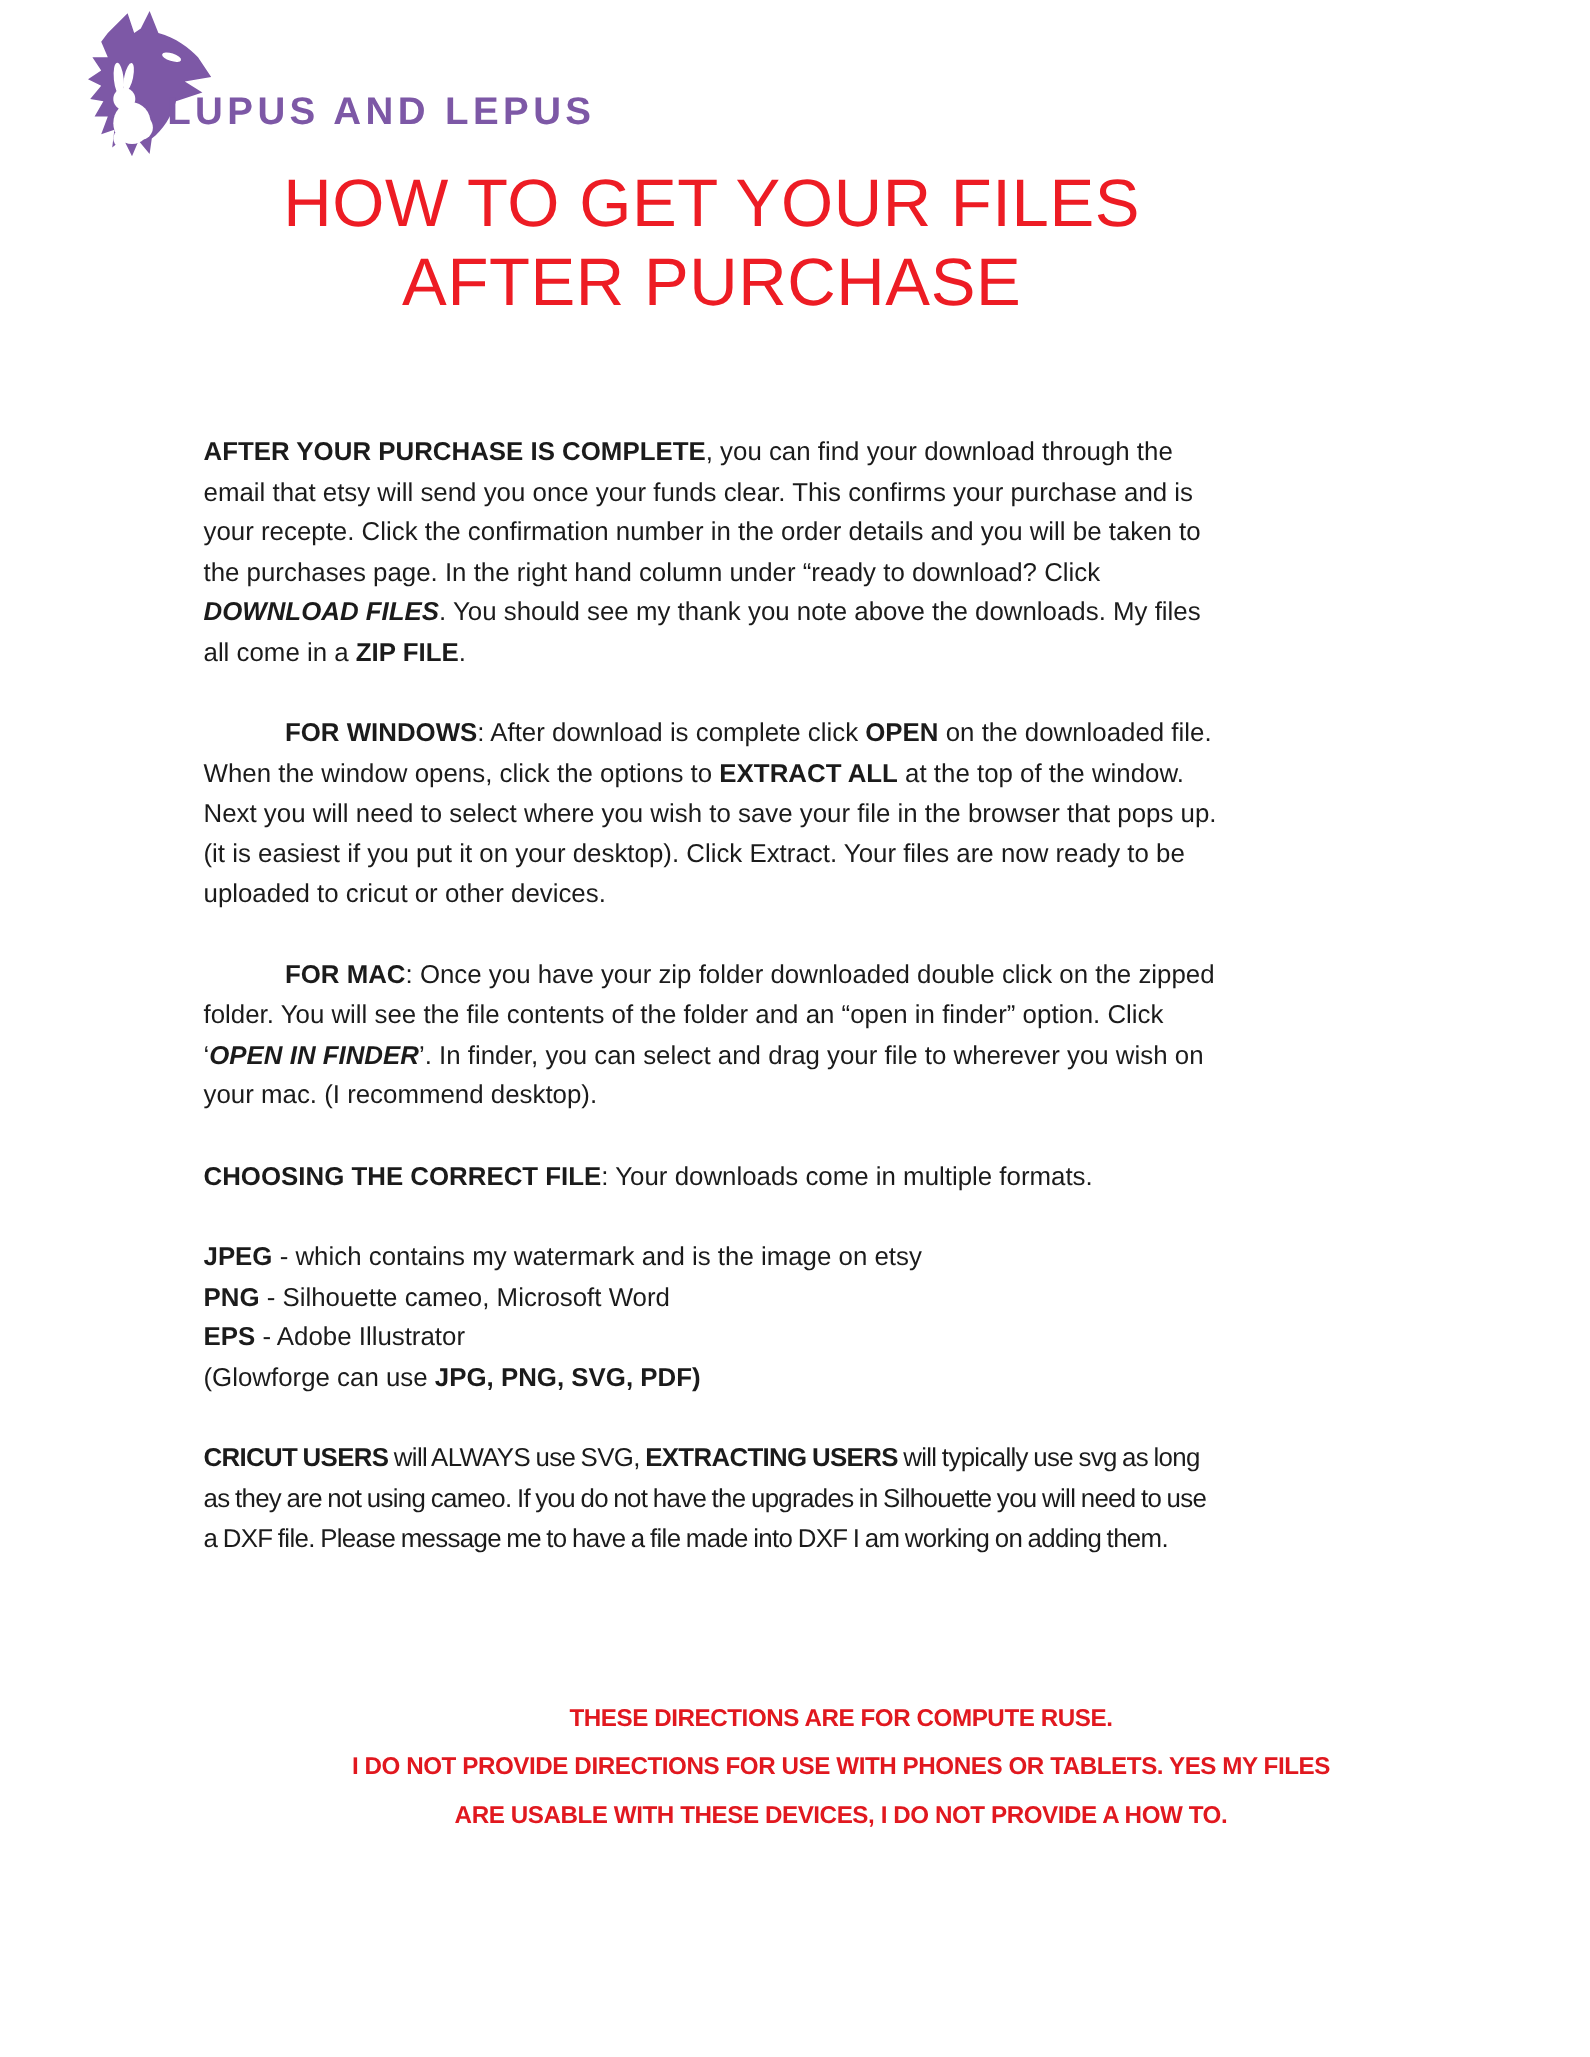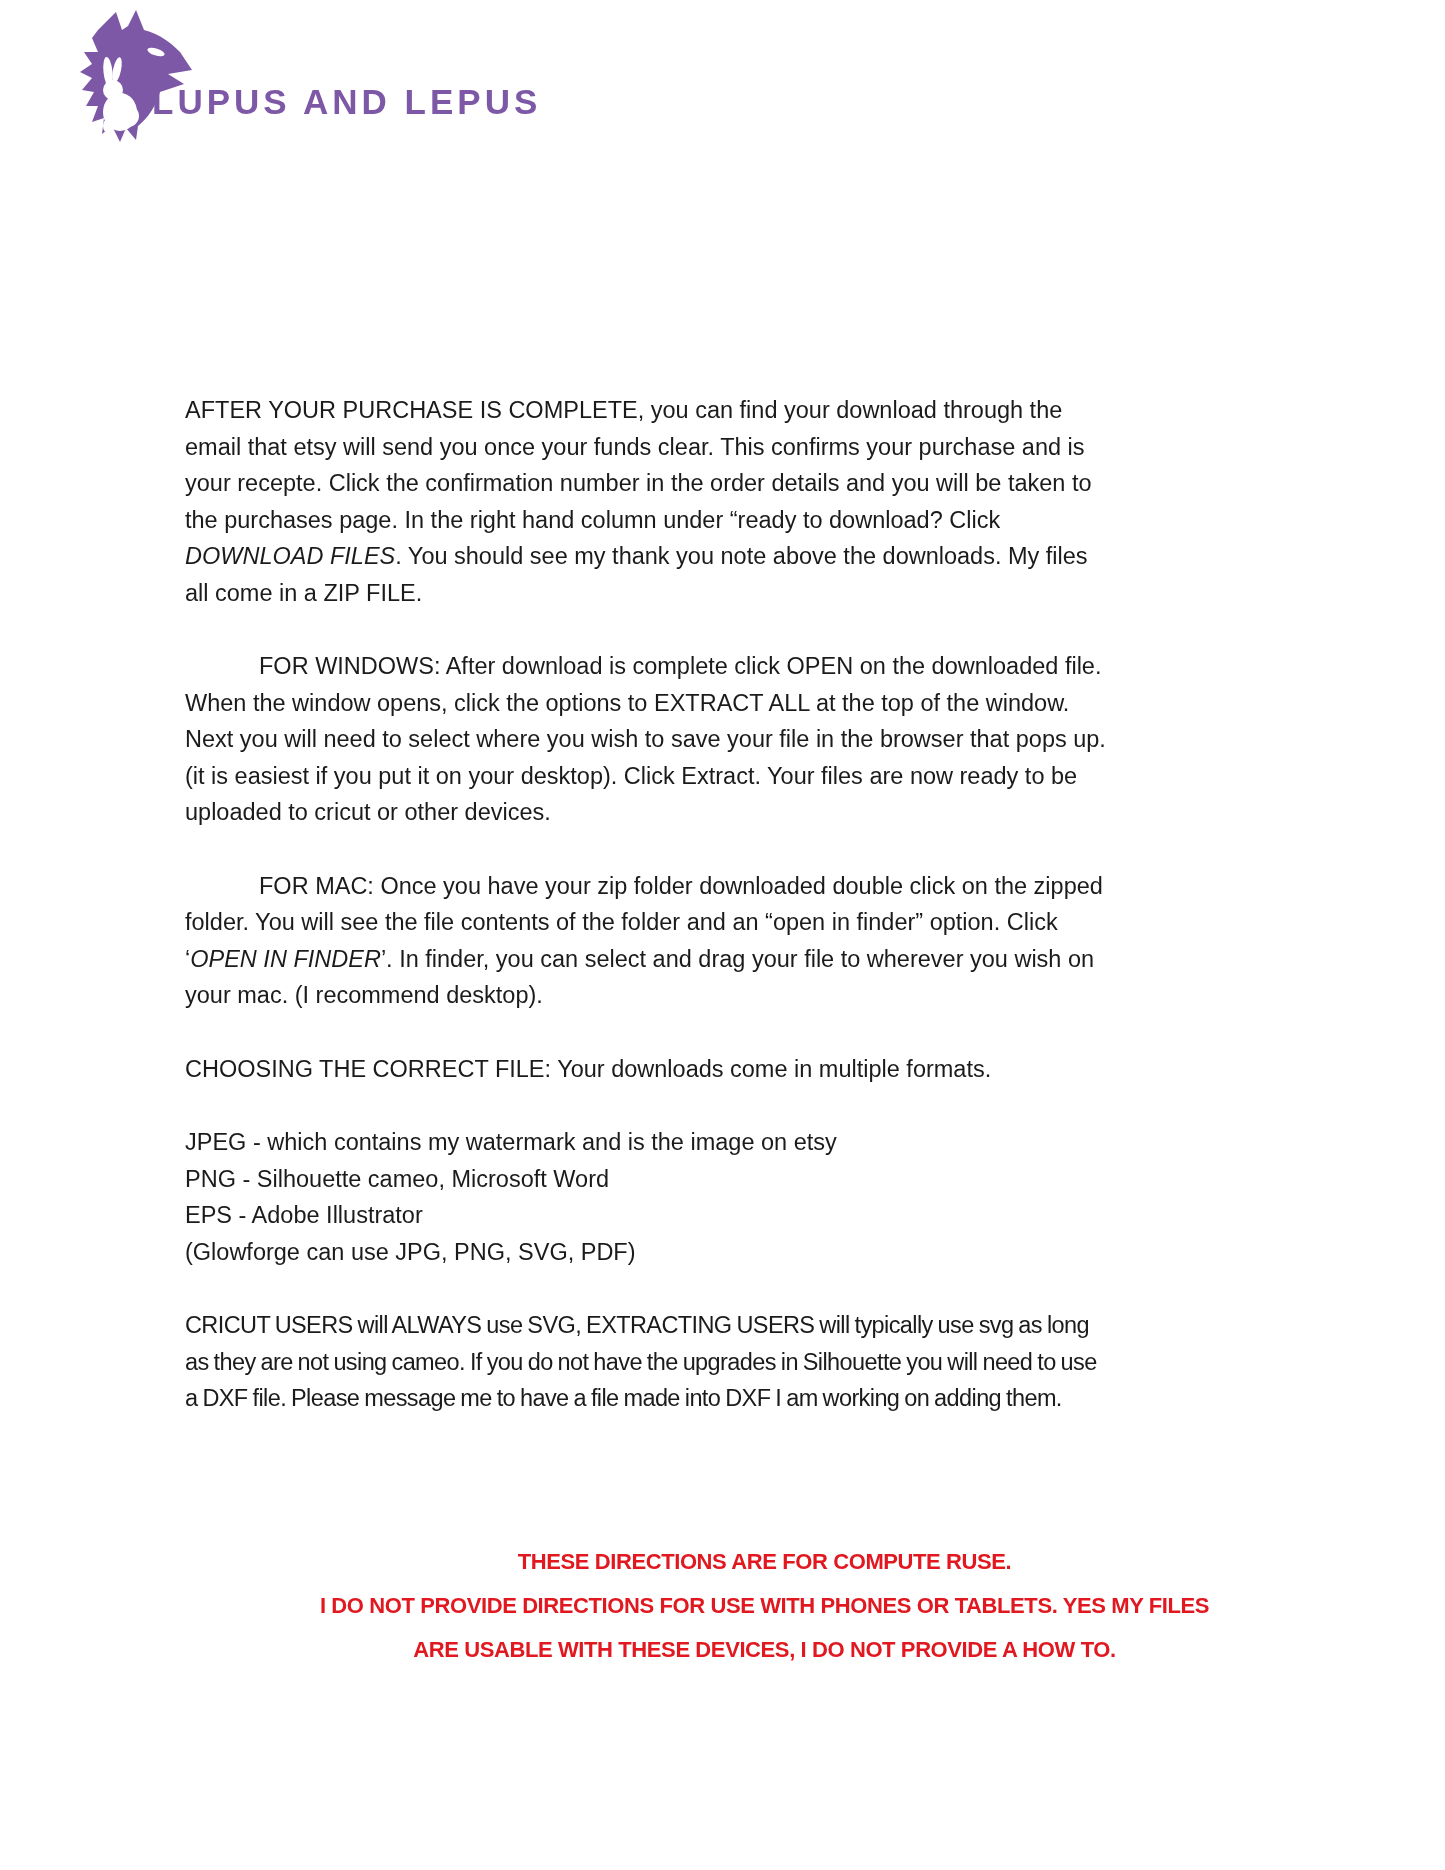--- a/index.html
+++ b/index.html
@@ -41,21 +41,21 @@
     position:absolute;top:392px;left:143px;width:928px;
     font-size:23.5px;
     line-height:36.5px;
   }
   .para{margin:37px 0 0 0;}
   .para:first-child{margin-top:0;}
   .para.indent{text-indent:74px;}
   .para.tight{margin:0;}
   .para.tight.first{margin-top:37px;}
   .para.condensed{letter-spacing:-0.6px;word-spacing:-1px;}
-  .bold{font-weight:400;}
+  .bold{font-weight:700;}
   .italic{font-style:italic;}
   
   .footer-warning{
     position:absolute;top:1540px;left:0;width:1445px;
     text-align:center;
     color:var(--warning-red,#e1181f);
     font-weight:700;
     font-size:22px;
     line-height:44px;
     letter-spacing:-0.4px;
@@ -82,20 +82,24 @@
         <ellipse cx="53" cy="62" rx="4" ry="13" transform="rotate(12 53 62)"></ellipse>
         <circle cx="49" cy="82" r="10"></circle>
         <ellipse cx="56" cy="104" rx="17" ry="19"></ellipse>
         <circle cx="64" cy="108" r="11"></circle>
         <ellipse cx="44" cy="118" rx="5" ry="7"></ellipse>
       </g>
     </svg>
     <div class="brand-name">LUPUS AND LEPUS</div>
   </header>
 
+  <div class="title-block">
+    <div>HOW TO GET YOUR FILES</div>
+    <div>AFTER PURCHASE</div>
+  </div>
 
   <main class="doc-body">
       <p class="para normal"><span class="bold">AFTER YOUR PURCHASE IS COMPLETE</span><span>, you can find your download through the email that etsy will send you once your funds clear. This confirms your purchase and is your recepte. Click the confirmation number in the order details and you will be taken to the purchases page. In the right hand column under “ready to download? Click </span><span class="bold italic">DOWNLOAD FILES</span><span>. You should see my thank you note above the downloads. My files all come in a </span><span class="bold">ZIP FILE</span><span>.</span></p>
       <p class="para indent"><span class="bold">FOR WINDOWS</span><span>: After download is complete click </span><span class="bold">OPEN</span><span> on the downloaded file. When the window opens, click the options to </span><span class="bold">EXTRACT ALL</span><span> at the top of the window. Next you will need to select where you wish to save your file in the browser that pops up. (it is easiest if you put it on your desktop). Click Extract. Your files are now ready to be uploaded to cricut or other devices.</span></p>
       <p class="para indent"><span class="bold">FOR MAC</span><span>: Once you have your zip folder downloaded double click on the zipped folder. You will see the file contents of the folder and an “open in finder” option. Click ‘</span><span class="bold italic">OPEN IN FINDER</span><span>’. In finder, you can select and drag your file to wherever you wish on your mac. (I recommend desktop).</span></p>
       <p class="para normal"><span class="bold">CHOOSING THE CORRECT FILE</span><span>: Your downloads come in multiple formats.</span></p>
       <p class="para tight first"><span class="bold">JPEG</span><span> - which contains my watermark and is the image on etsy</span></p>
       <p class="para tight"><span class="bold">PNG</span><span> - Silhouette cameo, Microsoft Word</span></p>
       <p class="para tight"><span class="bold">EPS</span><span> - Adobe Illustrator</span></p>
       <p class="para tight"><span>(Glowforge can use </span><span class="bold">JPG, PNG, SVG, PDF)</span></p>

